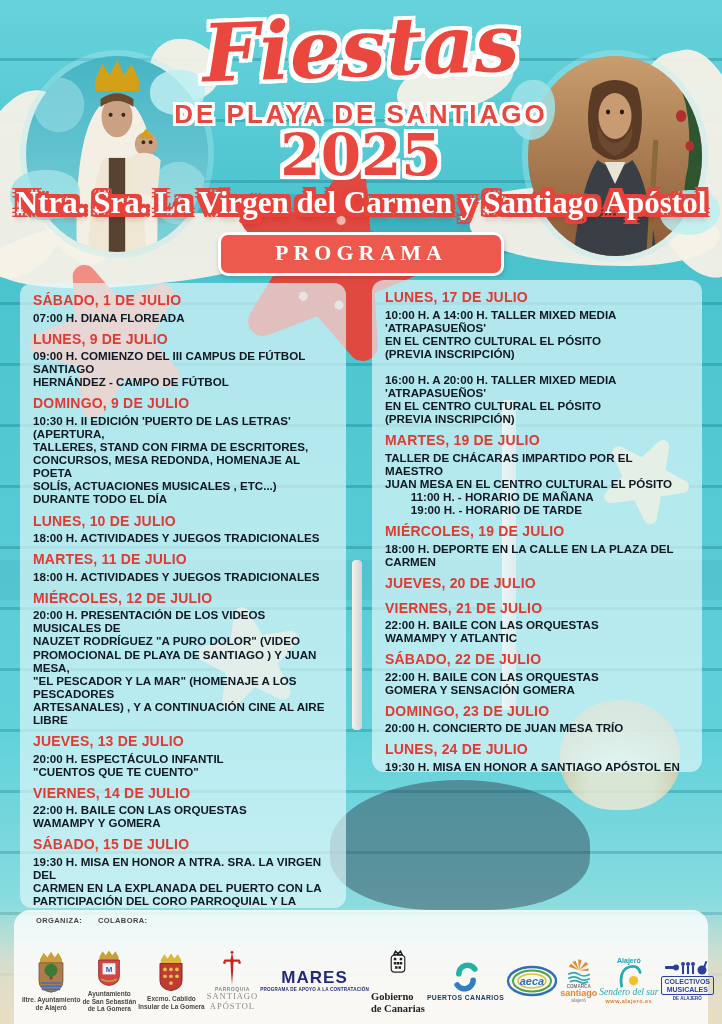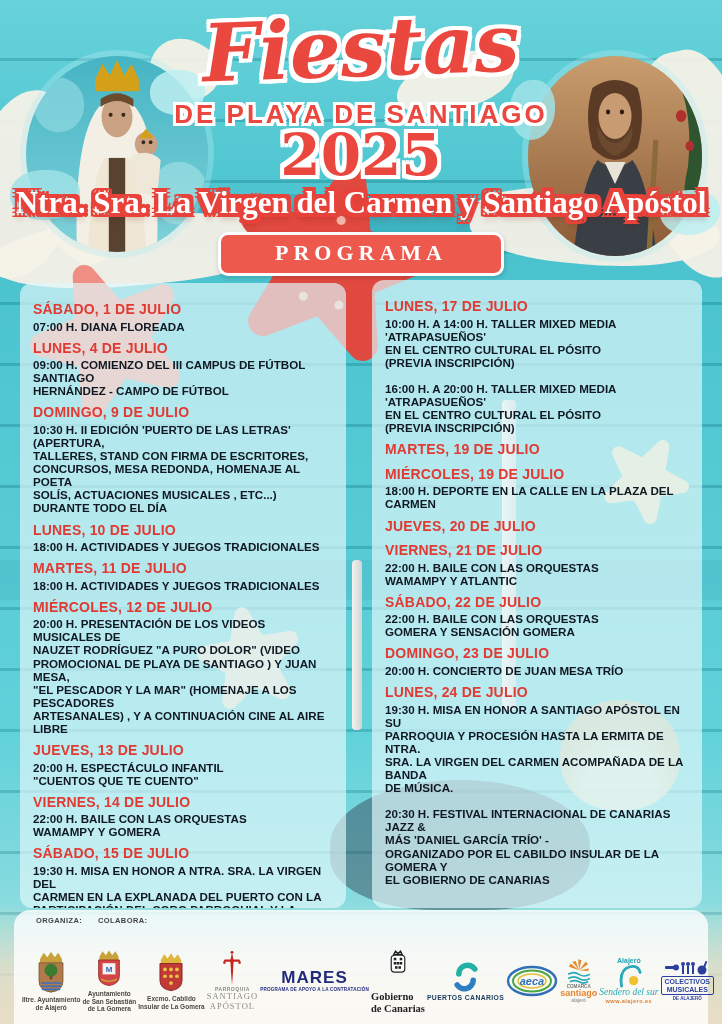--- a/index.html
+++ b/index.html
@@ -46,23 +46,23 @@
   .year{top:126px;font-family:"DejaVu Serif",serif;font-weight:bold;font-size:58px;line-height:1;color:#ea473e;
     text-shadow:-4px -4px 0 #fff,4px -4px 0 #fff,-4px 4px 0 #fff,4px 4px 0 #fff,0 -4px 0 #fff,0 4px 0 #fff,-4px 0 0 #fff,4px 0 0 #fff;}
   .dedication{top:185px;font-family:"Liberation Serif",serif;font-weight:bold;font-size:31px;color:#fff;letter-spacing:0;
     text-shadow:-4px -4px 0 #e8423b,4px -4px 0 #e8423b,-4px 4px 0 #e8423b,4px 4px 0 #e8423b,0 -4px 0 #e8423b,0 4px 0 #e8423b,-4px 0 0 #e8423b,4px 0 0 #e8423b,0 6px 6px rgba(120,0,0,.35);}
   .programa{position:absolute;top:232px;left:50%;transform:translateX(-50%);z-index:4;
     background:#ee594d;border:3px solid #fff;border-radius:10px;padding:5px 54px 7px;
     font-family:"Liberation Serif",serif;font-size:22px;letter-spacing:5px;color:#fff;font-weight:bold;
     box-shadow:0 2px 4px rgba(0,0,0,.15);}
 
   .panel{position:absolute;z-index:5;background:rgba(225,248,250,0.68);border-radius:12px;
-    padding:18px 12px 6px 13px;box-sizing:border-box;overflow:hidden;}
+    padding:9px 12px 6px 13px;box-sizing:border-box;overflow:hidden;}
   .panel-left{left:20px;top:283px;width:326px;height:625px;}
-  .panel-right{left:372px;top:280px;width:330px;height:628px;}
+  .panel-right{left:372px;top:280px;width:330px;height:492px;}
   .event + .event{margin-top:7px;}
   .event-date{margin:0 0 1px 0;font-size:14px;font-weight:800;color:#e13a33;letter-spacing:.2px;line-height:1.25;}
   .event-body{margin:0;font-size:11.6px;font-weight:700;color:#101823;line-height:1.13;white-space:pre-line;letter-spacing:0;}
 
   .footerbar{position:absolute;left:14px;top:910px;width:694px;height:128px;z-index:6;
     background:rgba(255,255,255,0.80);border-radius:16px;}
   .orglabel{position:absolute;top:6px;font-size:7.5px;font-weight:800;color:#444;letter-spacing:.4px;}
   .lab-org{left:22px;} .lab-colab{left:84px;}
   .logos{position:absolute;left:8px;right:6px;top:17px;bottom:4px;display:flex;align-items:center;
     justify-content:space-between;gap:2px;}
@@ -191,21 +191,21 @@
   <div class="hdr year">2025</div>
   <div class="hdr dedication">Ntra. Sra. La Virgen del Carmen y Santiago Apóstol</div>
   <div class="programa">PROGRAMA</div>
 
   <section class="panel panel-left">
     <article class="event">
       <h3 class="event-date">SÁBADO,  1 DE JULIO</h3>
       <p class="event-body">07:00 H. DIANA FLOREADA</p>
     </article>
     <article class="event">
-      <h3 class="event-date">LUNES, 4 DE JULIO</h3>
+      <h3 class="event-date">LUNES, 9 DE JULIO</h3>
       <p class="event-body">09:00 H. COMIENZO DEL III CAMPUS DE FÚTBOL SANTIAGO
 HERNÁNDEZ - CAMPO DE FÚTBOL</p>
     </article>
     <article class="event">
       <h3 class="event-date">DOMINGO, 9 DE JULIO</h3>
       <p class="event-body">10:30 H. II EDICIÓN 'PUERTO DE LAS LETRAS' (APERTURA,
 TALLERES, STAND CON FIRMA DE ESCRITORES,
 CONCURSOS,  MESA REDONDA,  HOMENAJE AL POETA
 SOLÍS, ACTUACIONES MUSICALES ,  ETC...)
 DURANTE TODO EL DÍA</p>
@@ -255,20 +255,24 @@
       <p class="event-body">10:00 H. A 14:00 H. TALLER MIXED MEDIA 'ATRAPASUEÑOS'
 EN EL CENTRO CULTURAL EL PÓSITO
 (PREVIA INSCRIPCIÓN)
 
 16:00 H. A 20:00 H. TALLER MIXED MEDIA 'ATRAPASUEÑOS'
 EN EL CENTRO CULTURAL EL PÓSITO
 (PREVIA INSCRIPCIÓN)</p>
     </article>
     <article class="event">
       <h3 class="event-date">MARTES, 19 DE JULIO</h3>
+      <p class="event-body">TALLER DE CHÁCARAS IMPARTIDO POR EL MAESTRO
+JUAN MESA EN EL CENTRO CULTURAL EL PÓSITO
+&nbsp;&nbsp;&nbsp;&nbsp;&nbsp;&nbsp;&nbsp;&nbsp;11:00 H. - HORARIO DE MAÑANA
+&nbsp;&nbsp;&nbsp;&nbsp;&nbsp;&nbsp;&nbsp;&nbsp;19:00 H. - HORARIO DE TARDE</p>
     </article>
     <article class="event">
       <h3 class="event-date">MIÉRCOLES, 19 DE JULIO</h3>
       <p class="event-body">18:00 H. DEPORTE EN LA CALLE EN LA PLAZA DEL CARMEN</p>
     </article>
     <article class="event">
       <h3 class="event-date">JUEVES, 20 DE JULIO</h3>
     </article>
     <article class="event">
       <h3 class="event-date">VIERNES, 21 DE JULIO</h3>

